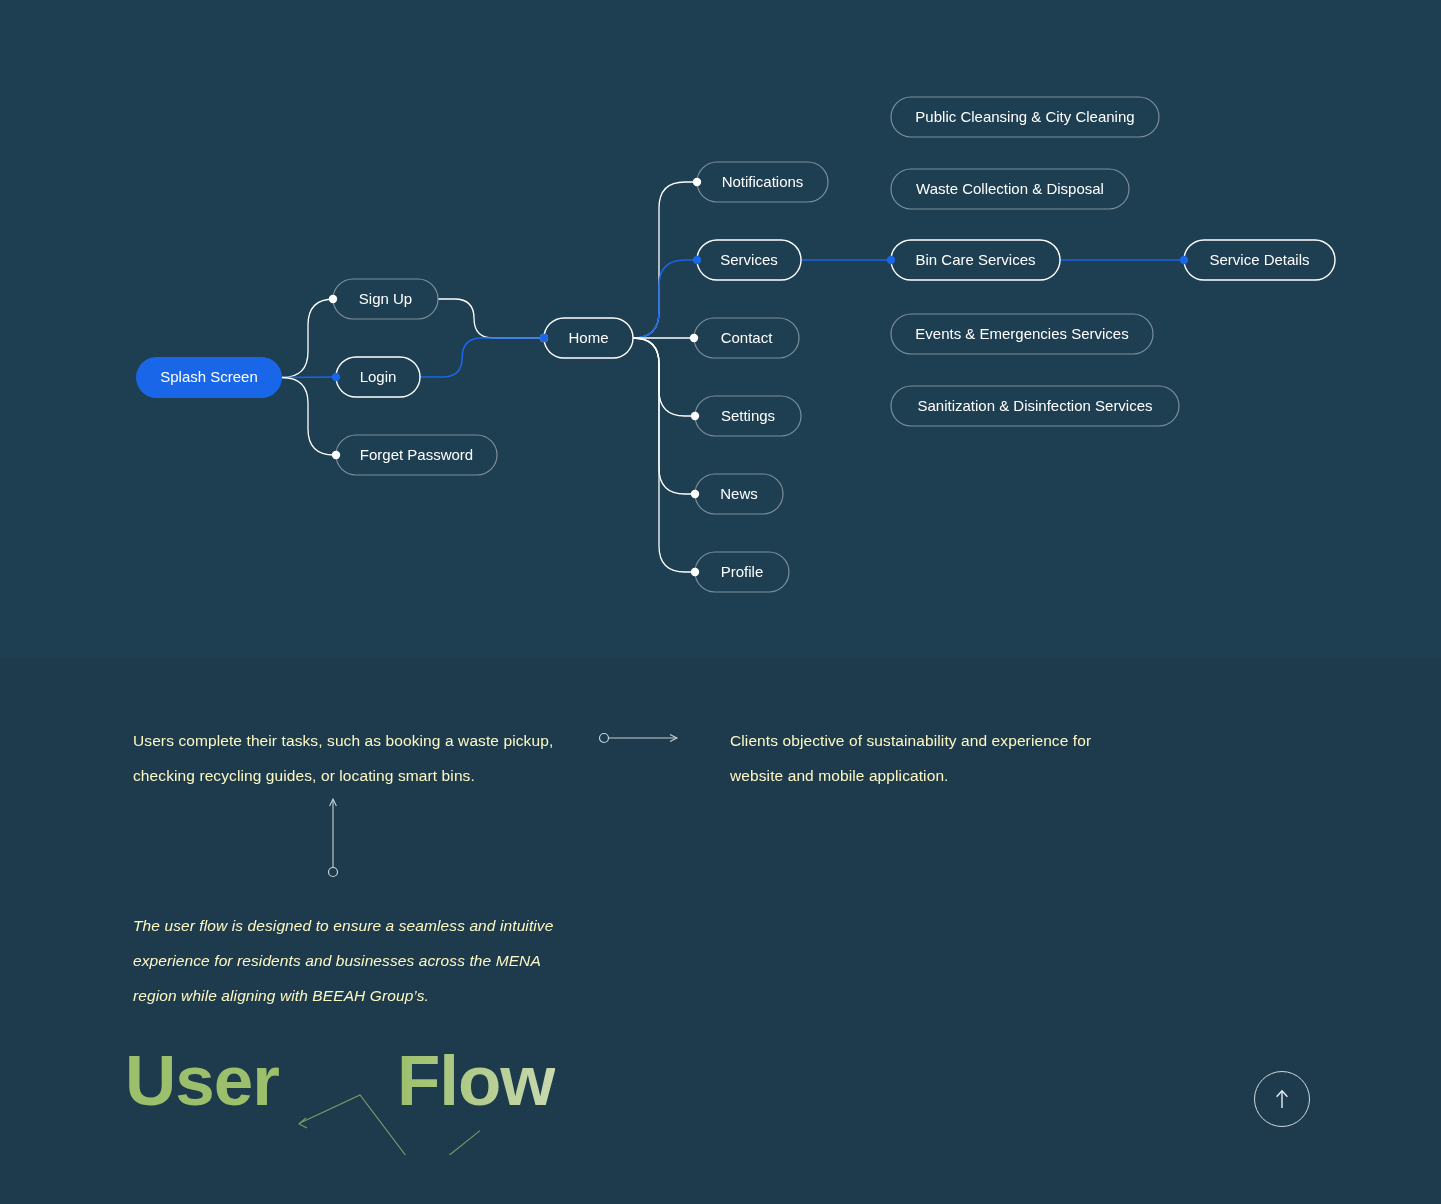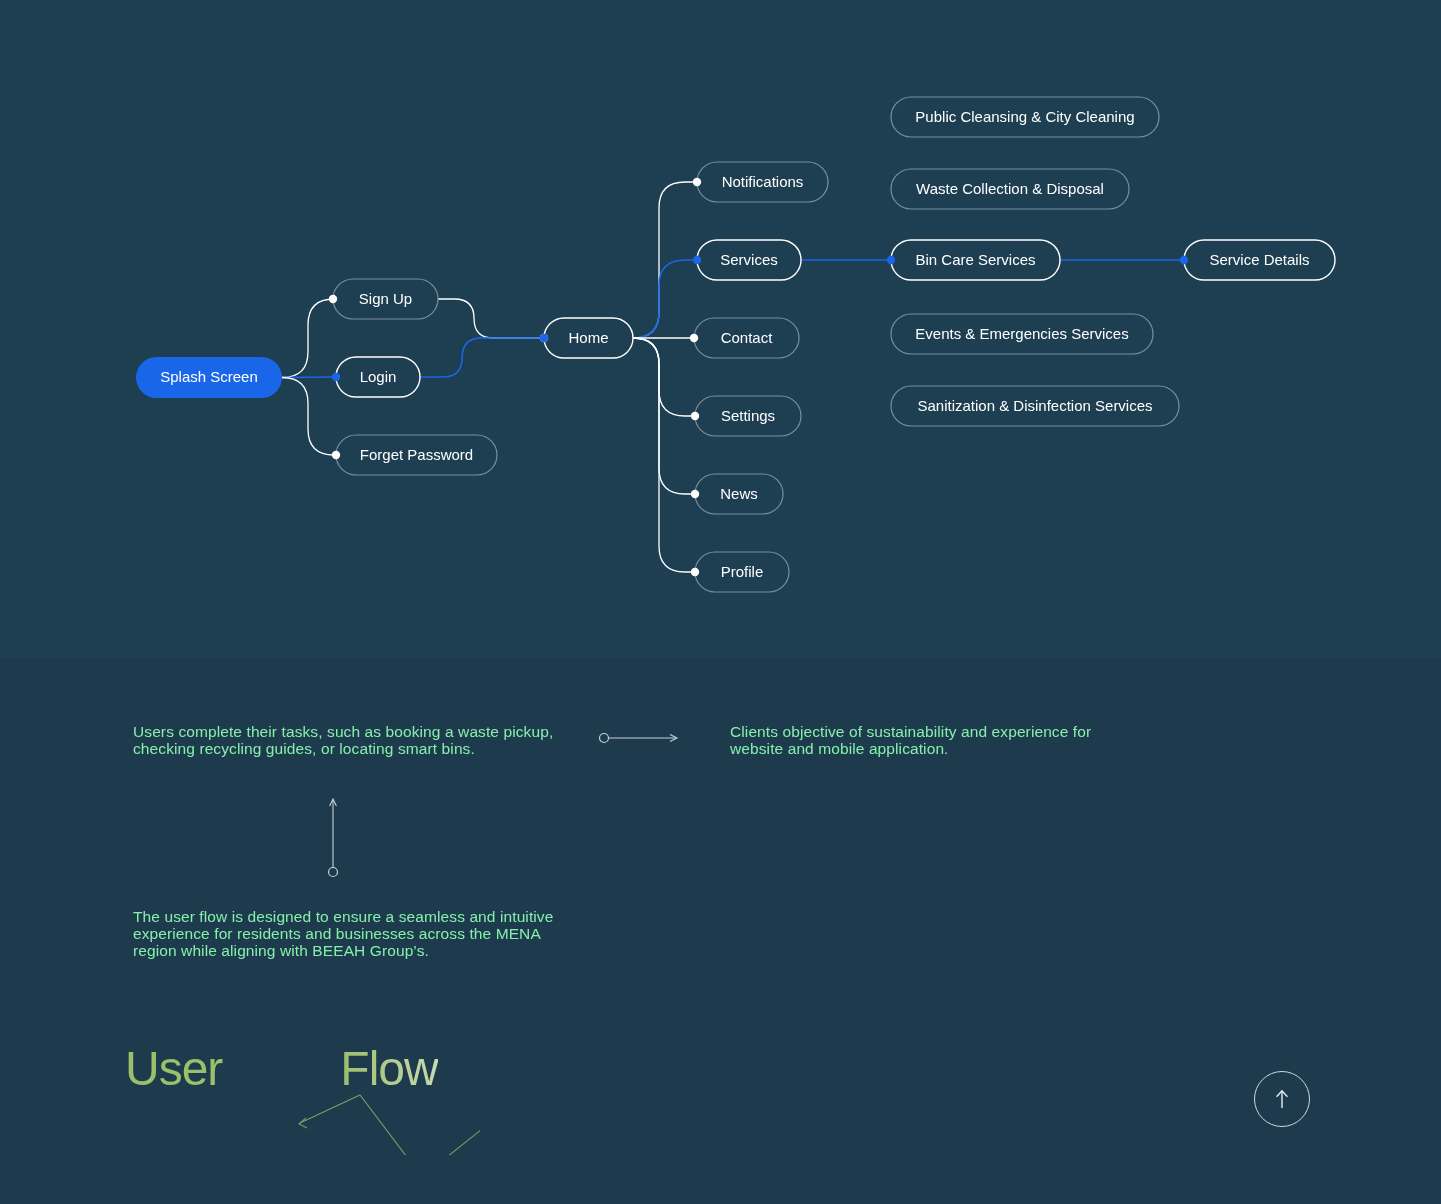--- a/index.html
+++ b/index.html
@@ -25,47 +25,47 @@
   .node-rect.active{stroke:#ffffff;stroke-width:1.4;}
   .node-rect.filled{fill:#1a66e8;stroke:none;}
 
   .link{fill:none;stroke:#ffffff;stroke-width:1.3;}
   .link.active{stroke:#1a66e8;stroke-width:1.6;}
   .dot{fill:#ffffff;}
   .dot.active{fill:#1a66e8;}
 
   .body-text{
     position:absolute;
-    color:#86efac;
+    color:#fef9c3;
     font-size:15.5px;
-    line-height:17px;
+    line-height:35px;
     font-family:"Liberation Sans","DejaVu Sans",sans-serif;
     letter-spacing:0.1px;
     margin-top:12px;
   }
   #para-tasks{left:133px;top:711px;width:450px;}
   #para-clients{left:730px;top:711px;width:380px;}
-  #para-flow{left:133px;top:896px;width:440px;}
+  #para-flow{left:133px;top:896px;width:440px;font-style:italic;}
 
   .conn{position:absolute;}
 
   #title-wrap{position:absolute;left:125px;top:1024px;width:520px;height:90px;}
   .title-word{
     font-family:"Liberation Sans","DejaVu Sans",sans-serif;
-    font-size:48px;
-    font-weight:normal;
+    font-size:71px;
+    font-weight:bold;
     letter-spacing:-1px;
     line-height:90px;
     display:inline-block;
   }
   #title-user{color:#9cbf6b;}
   #title-flow{
     background:linear-gradient(90deg,#9cbf6b 0%,#c9d9af 100%);
     -webkit-background-clip:text;background-clip:text;
-    -webkit-text-fill-color:transparent;color:#b5cc92;
+    -webkit-text-fill-color:transparent;color:#b5cc92;margin-top:12px;
   }
   #title-gap{display:inline-block;width:118px;}
 
   #scroll-top{
     position:absolute;left:1254px;top:1071px;
     width:56px;height:56px;border-radius:50%;
     border:1px solid #cfd9de;box-sizing:border-box;
   }
   #scroll-top svg{position:absolute;left:50%;top:50%;transform:translate(-50%,-50%);}
 </style>

